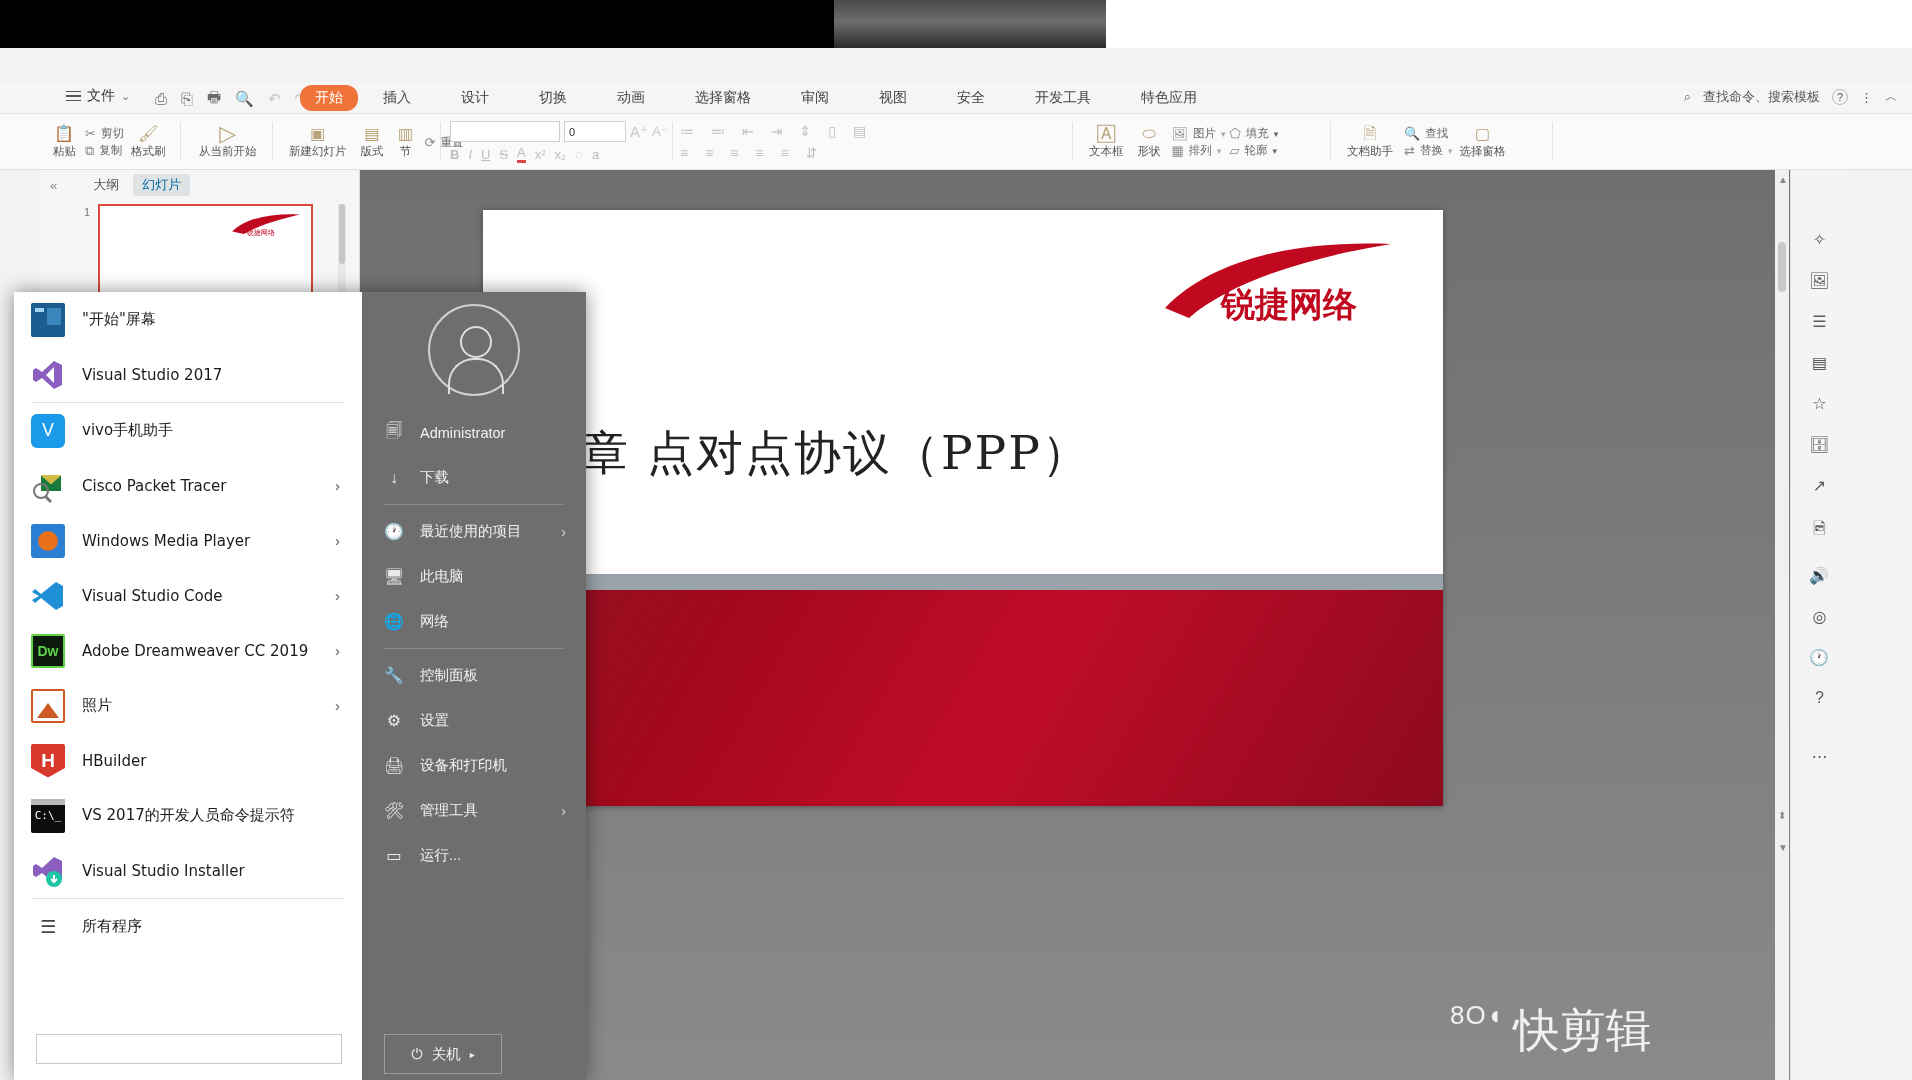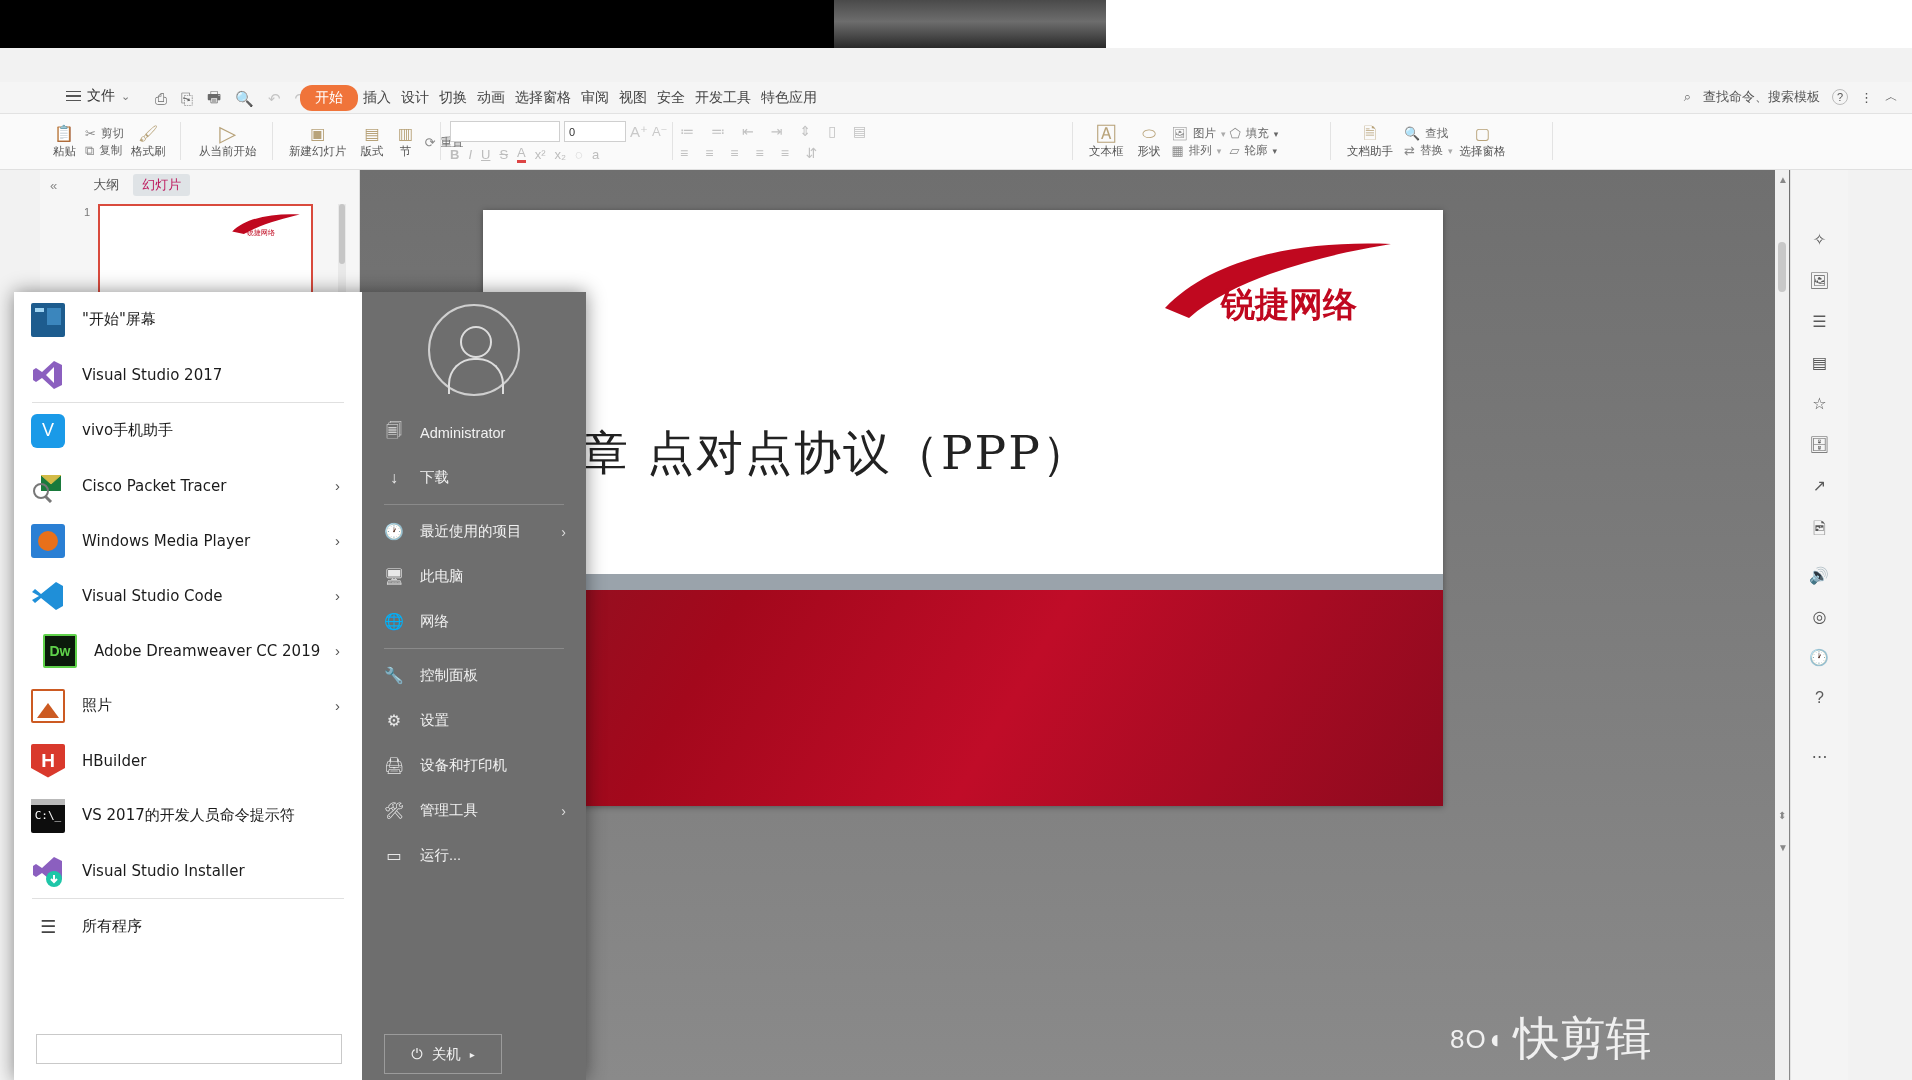--- a/index.html
+++ b/index.html
@@ -35,21 +35,21 @@
   .leftbar-green { position:absolute; left:54px; top:34px; width:5px; height:100px; background:#24b871; }
   .leftbar-black { position:absolute; left:40px; top:34px; width:14px; height:100px; background:#111; }
 
   .file-menu { position:absolute; left:66px; top:5px; display:flex; align-items:center; gap:6px;
                font-size:14px; color:#333; }
   .hamb { display:inline-block; width:15px; }
   .hamb i { display:block; height:1.6px; background:#555; margin:3px 0; }
   .qat { position:absolute; left:155px; top:4px; display:flex; gap:14px; align-items:center;
          color:#6a6a6a; font-size:15px; }
   .tabs { position:absolute; left:300px; top:3px; display:flex; align-items:center; gap:0; }
-  .tab { font-size:14px; color:#444; padding:4px 5px; border-radius:12px; white-space:nowrap; }
+  .tab { font-size:14px; color:#444; padding:4px 25px; border-radius:12px; white-space:nowrap; }
   .tab.active { background:#f0743a; color:#fff; padding:4px 15px; }
   .ribbon-right { position:absolute; right:14px; top:6px; display:flex; align-items:center; gap:12px;
                   font-size:13px; color:#555; }
 
   
   .ribbon { position:absolute; left:0; top:66px; width:1912px; height:56px; background:#fafafa;
             border-bottom:1px solid #e0e0e0; }
   .grp { position:absolute; top:2px; height:52px; display:flex; align-items:center; }
   .gsep { position:absolute; top:8px; width:1px; height:38px; background:#e3e3e3; }
   .cmd { display:flex; flex-direction:column; align-items:center; justify-content:center;
@@ -61,21 +61,21 @@
 
   .fontbox { width:110px; height:21px; background:#fff; border:1px solid #cfcfcf; font-size:11px; }
   .sizebox { width:62px; height:21px; background:#fff; border:1px solid #cfcfcf; font-size:11px;
              color:#333; padding:2px 4px; }
 
   
   .lpane { position:absolute; left:40px; top:122px; width:320px; height:910px; background:#f6f6f6;
            border-right:1px solid #dcdcdc; }
   .lpane-hdr { position:absolute; left:0; top:0; width:320px; height:30px; display:flex;
                align-items:center; gap:14px; padding-left:10px; font-size:13px; color:#555; }
-  .pill { background:#dfe3e6; border-radius:3px; padding:2px 9px; color:#be185d; }
+  .pill { background:#dfe3e6; border-radius:3px; padding:2px 9px; color:#0369a1; }
   .thumb { position:absolute; left:58px; top:34px; width:215px; height:122px; background:#fff;
            border:2px solid #d94a3d; }
   .thumb-num { position:absolute; left:44px; top:36px; font-size:11px; color:#777; }
   .thumb-logo { position:absolute; right:6px; top:6px; width:78px; height:26px; }
   .lscroll { position:absolute; left:298px; top:34px; width:8px; height:140px; background:#e9e9e9; }
   .lscroll i { position:absolute; left:1px; top:0; width:6px; height:60px; background:#c6c6c6; border-radius:3px; }
 
   
   .canvas { position:absolute; left:360px; top:122px; width:1448px; height:910px;
             background:linear-gradient(180deg,#6f6f6f,#8a8a8a); }
@@ -95,22 +95,22 @@
 
   
   .rtools { position:absolute; left:1790px; top:122px; width:58px; height:910px; background:#f4f4f4;
             border-left:1px solid #e2e2e2; display:flex; flex-direction:column; align-items:center;
             padding-top:60px; gap:22px; color:#5a5a5a; font-size:16px; }
   .vscroll { position:absolute; left:1775px; top:122px; width:14px; height:910px; background:#f0f0f0; }
   .vscroll .thumbbar { position:absolute; left:3px; top:72px; width:8px; height:50px; background:#c8c8c8; border-radius:4px; }
   .vscroll .ar { position:absolute; left:3px; font-size:10px; color:#888; }
 
   
-  .wm { position:absolute; left:1450px; top:952px; display:flex; align-items:center; gap:10px;
-        color:#fff; opacity:.88;margin-top:8px; }
+  .wm { position:absolute; left:1450px; top:952px; display:flex; align-items:flex-start; gap:10px;
+        color:#fff; opacity:.88; }
   .wm-logo { font-size:26px; letter-spacing:1px; }
   .wm-txt { font-size:46px; font-weight:normal; }
 
   
   .smenu { position:absolute; left:14px; top:292px; width:572px; height:788px; display:flex;
            box-shadow:0 0 18px rgba(0,0,0,.45); }
   .sm-left { width:348px; background:#fff; position:relative; }
   .sm-right { width:224px; background:#6e6e6e; position:relative; }
 
   .sm-item { display:flex; align-items:center; height:55px; padding-left:17px; position:relative; }
@@ -136,21 +136,21 @@
   .rm-power { position:absolute; left:22px; bottom:6px; width:118px; height:40px;
               border:1px solid #9b9b9b; display:flex; align-items:center; justify-content:center;
               gap:9px; color:#f0f0f0; font-size:14.5px; }
 
   
   .ic-start { background:#1d5c8e; }
   .ic-start:before { content:""; position:absolute; left:4px; top:5px; width:9px; height:4px; background:#9fd4f2; }
   .ic-start:after { content:""; position:absolute; left:16px; top:5px; width:14px; height:17px; background:#3b86bd; }
   .ic-vs { background:#fff; }
   .ic-dw { background:#0b1a0b; border:2px solid #5fd24a; color:#5fd24a; font-size:14px;
-           font-weight:bold; display:flex; align-items:center; justify-content:center;margin-left:12px; }
+           font-weight:bold; display:flex; align-items:center; justify-content:center; }
   .ic-vivo { background:#1a9ae8; border-radius:6px; color:#fff; display:flex; align-items:center;
              justify-content:center; font-size:18px; }
   .ic-wmp { background:#2a7fd4; border-radius:3px; }
   .ic-wmp:after { content:""; position:absolute; left:7px; top:7px; width:20px; height:20px;
                   border-radius:50%; background:#e8701a; }
   .ic-photo { background:#fff; border:2px solid #cc5a22; }
   .ic-photo:after { content:""; position:absolute; left:4px; bottom:3px; border-left:11px solid transparent;
                     border-right:11px solid transparent; border-bottom:15px solid #cc5a22; }
   .ic-hb { background:#d9392c; color:#fff; font-weight:bold; font-size:19px;
            display:flex; align-items:center; justify-content:center;

